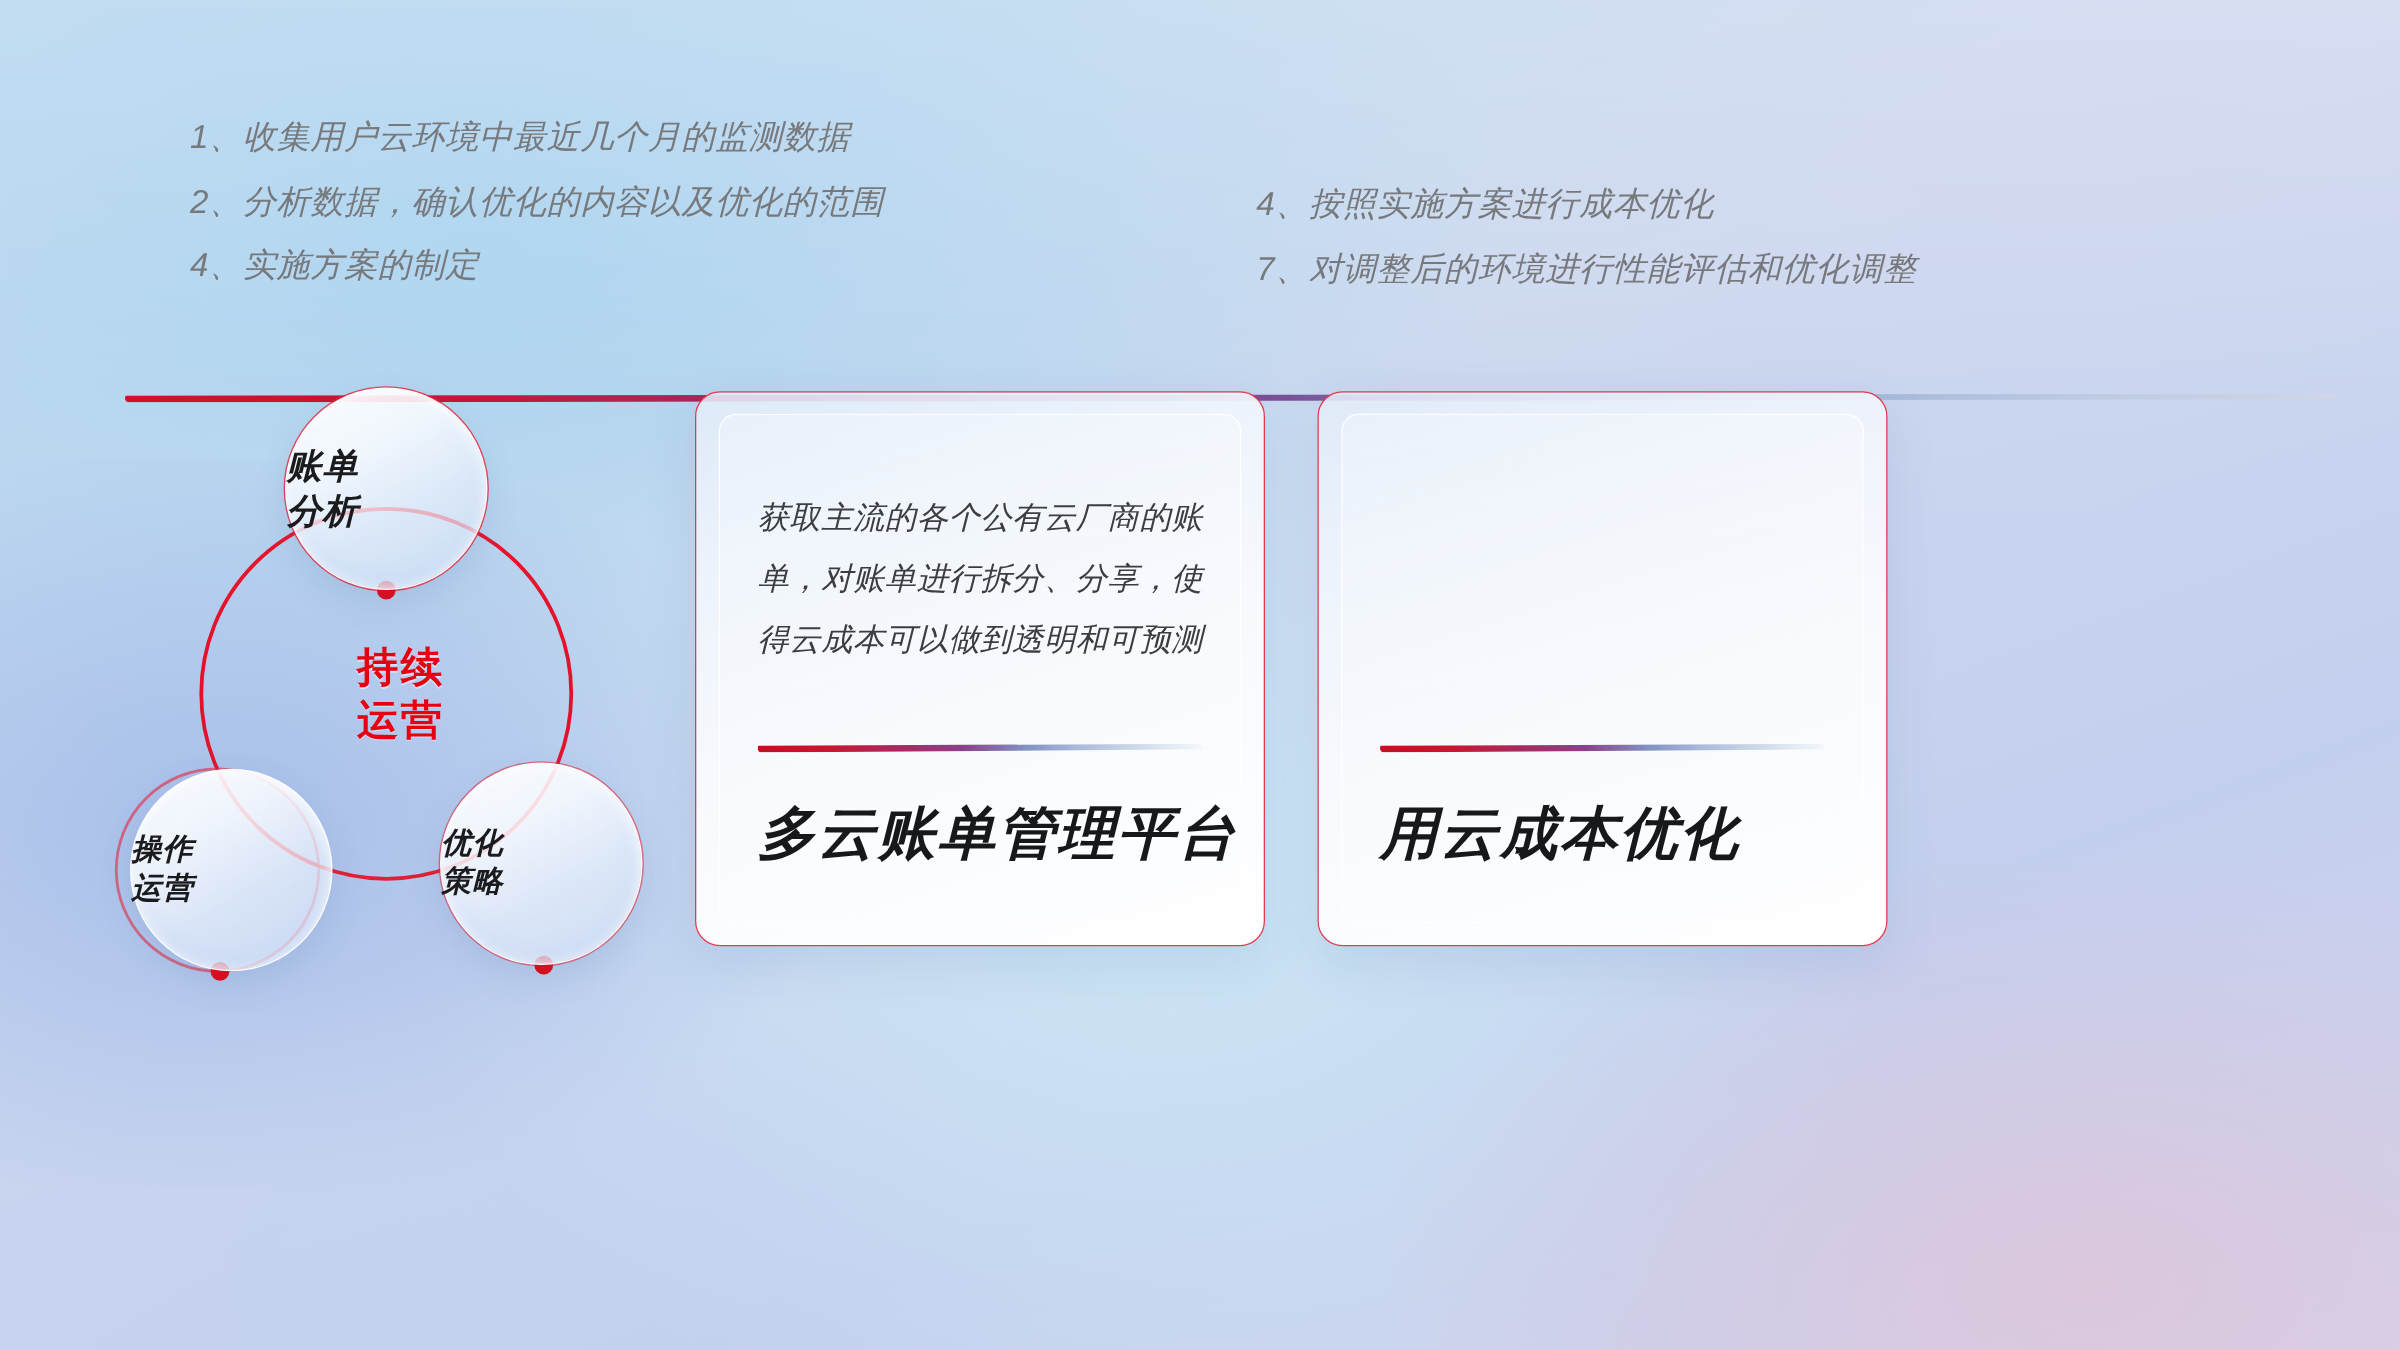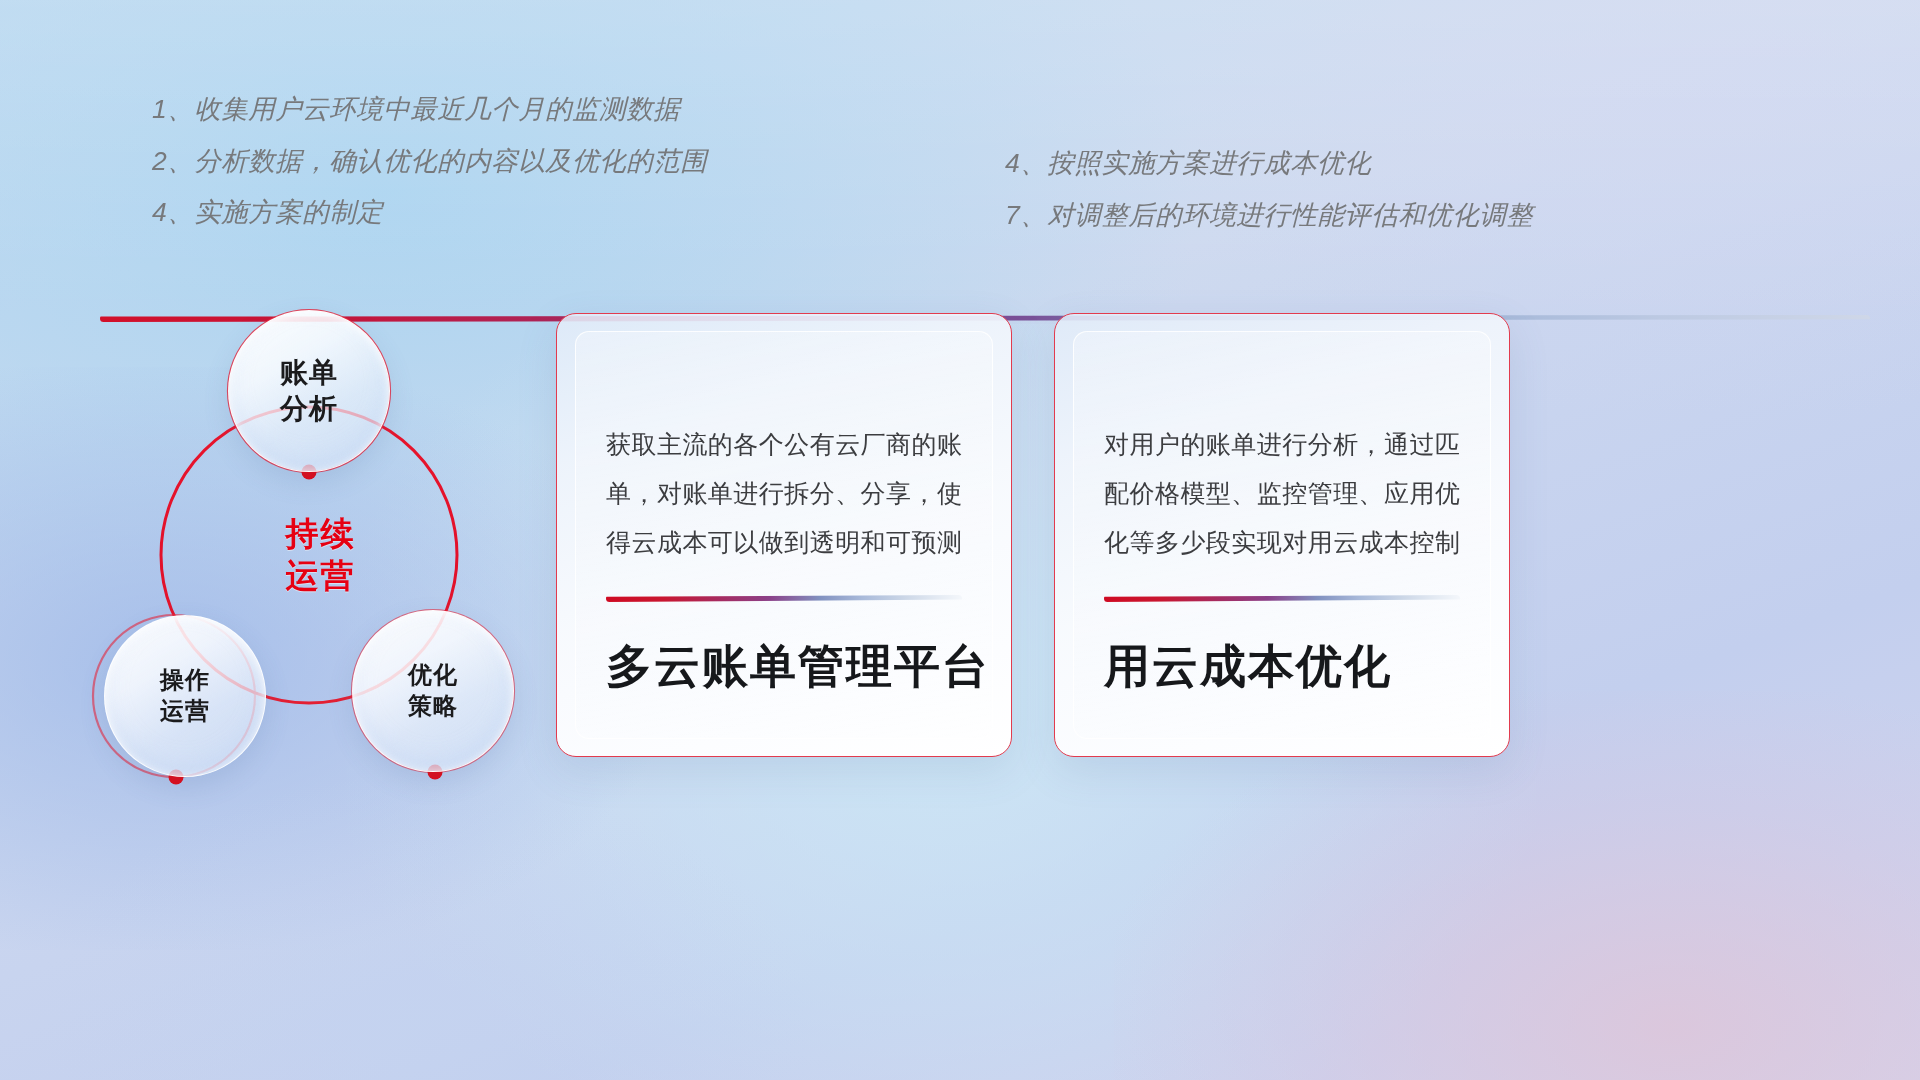--- a/index.html
+++ b/index.html
@@ -101,22 +101,23 @@
       linear-gradient(150deg,
         rgba(255,255,255,.96) 0%,
         rgba(250,252,255,.85) 34%,
         rgba(232,240,251,.72) 62%,
         rgba(216,229,248,.62) 100%);
     border:1.6px solid rgba(255,255,255,.92);
     box-shadow:
       0 10px 26px rgba(80,110,160,.16),
       inset 0 2px 10px rgba(255,255,255,.9),
       inset 0 -10px 22px rgba(190,210,240,.35);
-    display:flex; align-items:center; justify-content:center;
+    display:flex; align-items:center; 
     text-align:center;
+    font-style:italic;
   }
   .bubble .label {
     color:#1b1b1d;
     font-weight:700;
     line-height:1.28;
     letter-spacing:1px;
   }
   .bubble.b-top    { left:138px; top:-20px;  width:162px; height:162px; }
   .bubble.b-top .label { font-size:28px; }
   .bubble.b-left   { left:14px;   top:285px;  width:162px; height:162px; }
@@ -156,22 +157,22 @@
     box-shadow:0 14px 40px rgba(86,112,160,.14);
     position:relative;
     overflow:hidden;
   }
   .card-inner {
     position:absolute;
     left:18px; top:17px; right:18px; bottom:17px;
     border:1.4px solid rgba(255,255,255,.88);
     border-radius:14px;
     background:linear-gradient(170deg, rgba(255,255,255,.30), rgba(255,255,255,.02));
-    padding:88px 30px 0 30px;
-    display:flex; flex-direction:column;
+    padding:58px 30px 0 30px;
+    display:flex; flex-direction:column;font-style:italic;
   }
   .card-body {
     color:#3c3d40;
     font-size:25px;
     line-height:1.95;
     text-align:justify;
     text-align-last:justify;
     letter-spacing:0;
   }
   .card-rule {
@@ -289,19 +290,18 @@
   <div class="card">
     <div class="card-inner">
       <div class="card-body">获取主流的各个公有云厂商的账单，对账单进行拆分、分享，使得云成本可以做到透明和可预测</div>
       <div class="card-rule"></div>
       <div class="card-title">多云账单管理平台</div>
     </div>
   </div>
 
   <div class="card">
     <div class="card-inner">
-      <div class="card-body">对用户的账单进行分析，通过匹配价格模型、监控管理、应用优化等多少段实现对用云成本控制</div>
       <div class="card-rule"></div>
       <div class="card-title">用云成本优化</div>
     </div>
   </div>
 
 </div>
 
 </body></html>

